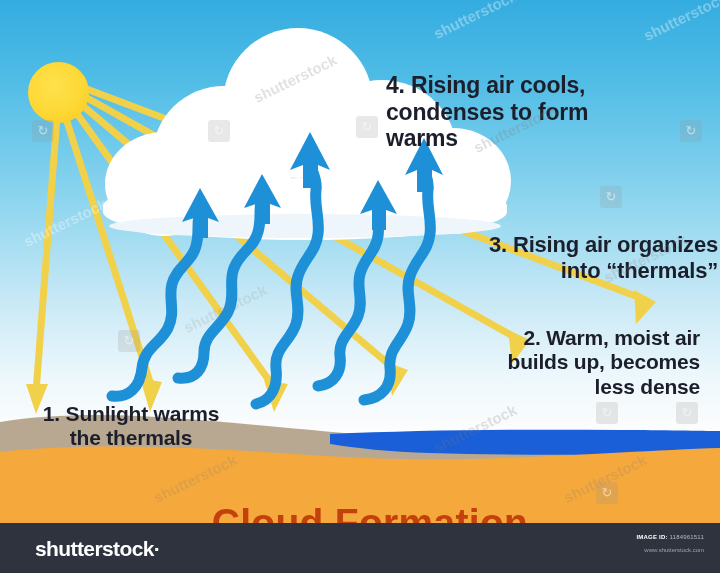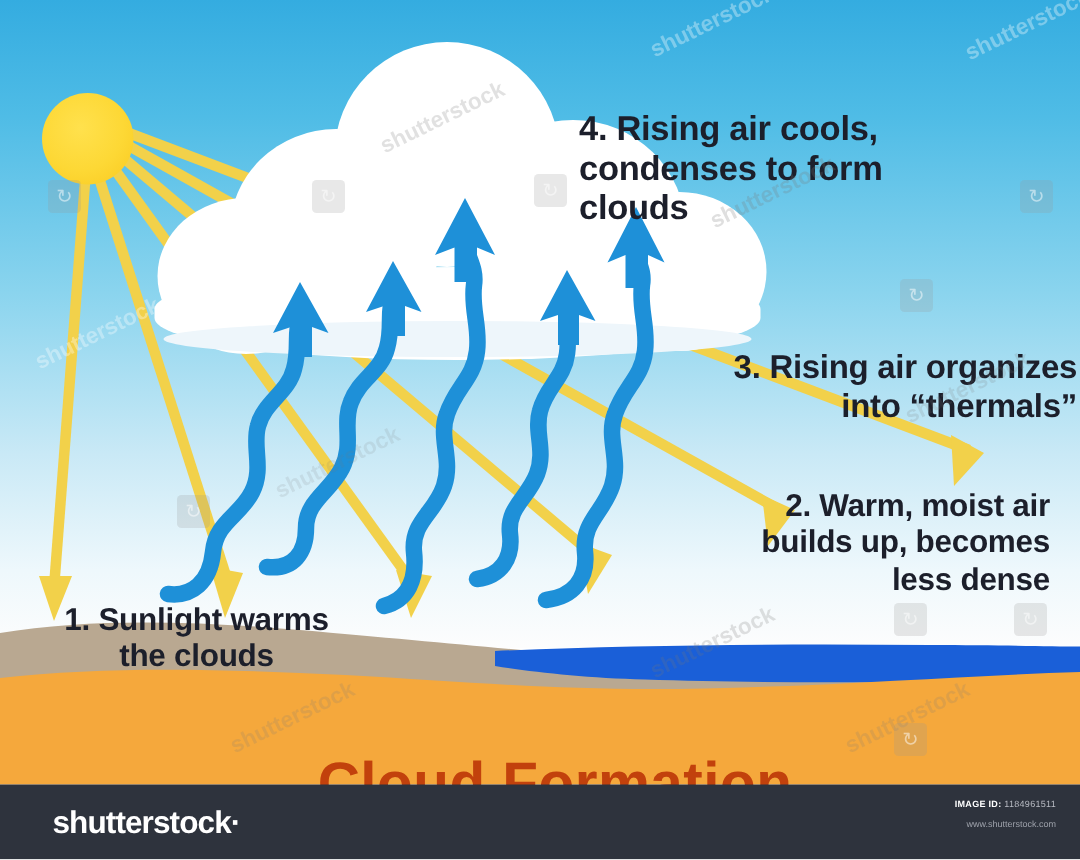--- a/index.html
+++ b/index.html
@@ -189,37 +189,37 @@
     <path d="M330,434 C420,430 520,429 620,430 C665,430 700,431 720,431
              L720,452 C640,455 520,456 430,453 C390,452 355,448 330,444 Z" fill="#1a5fd8"></path>
 
     <path d="M0,452 C70,444 150,446 230,450 C320,455 380,461 470,459
              C560,457 650,450 720,448 L720,523 L0,523 Z" fill="#f5a83c"></path>
   </svg>
 
   <div class="cap" id="cap4">
     <div>4. Rising air cools,</div>
     <div>condenses to form</div>
-    <div>clouds</div>
+    <div>warms</div>
   </div>
 
   <div class="cap" id="cap3">
     <div>3. Rising air organizes</div>
     <div>into “thermals”</div>
   </div>
 
   <div class="cap" id="cap2">
     <div>2. Warm, moist air</div>
     <div>builds up, becomes</div>
     <div>less dense</div>
   </div>
 
   <div class="cap" id="cap1">
     <div>1. Sunlight warms</div>
-    <div>the clouds</div>
+    <div>the thermals</div>
   </div>
 
   <div id="title">Cloud Formation</div>
 
   <div class="wm" style="left:430px;top:6px;">shutterstock</div>
   <div class="wm" style="left:640px;top:8px;">shutterstock</div>
   <div class="wm" style="left:230px;top:50px;">shutterstock</div>
   <div class="wm" style="left:20px;top:214px;">shutterstock</div>
   <div class="wm" style="left:250px;top:70px;color:rgba(120,120,120,0.22);">shutterstock</div>
   <div class="wm" style="left:470px;top:120px;color:rgba(120,120,120,0.24);">shutterstock</div>

